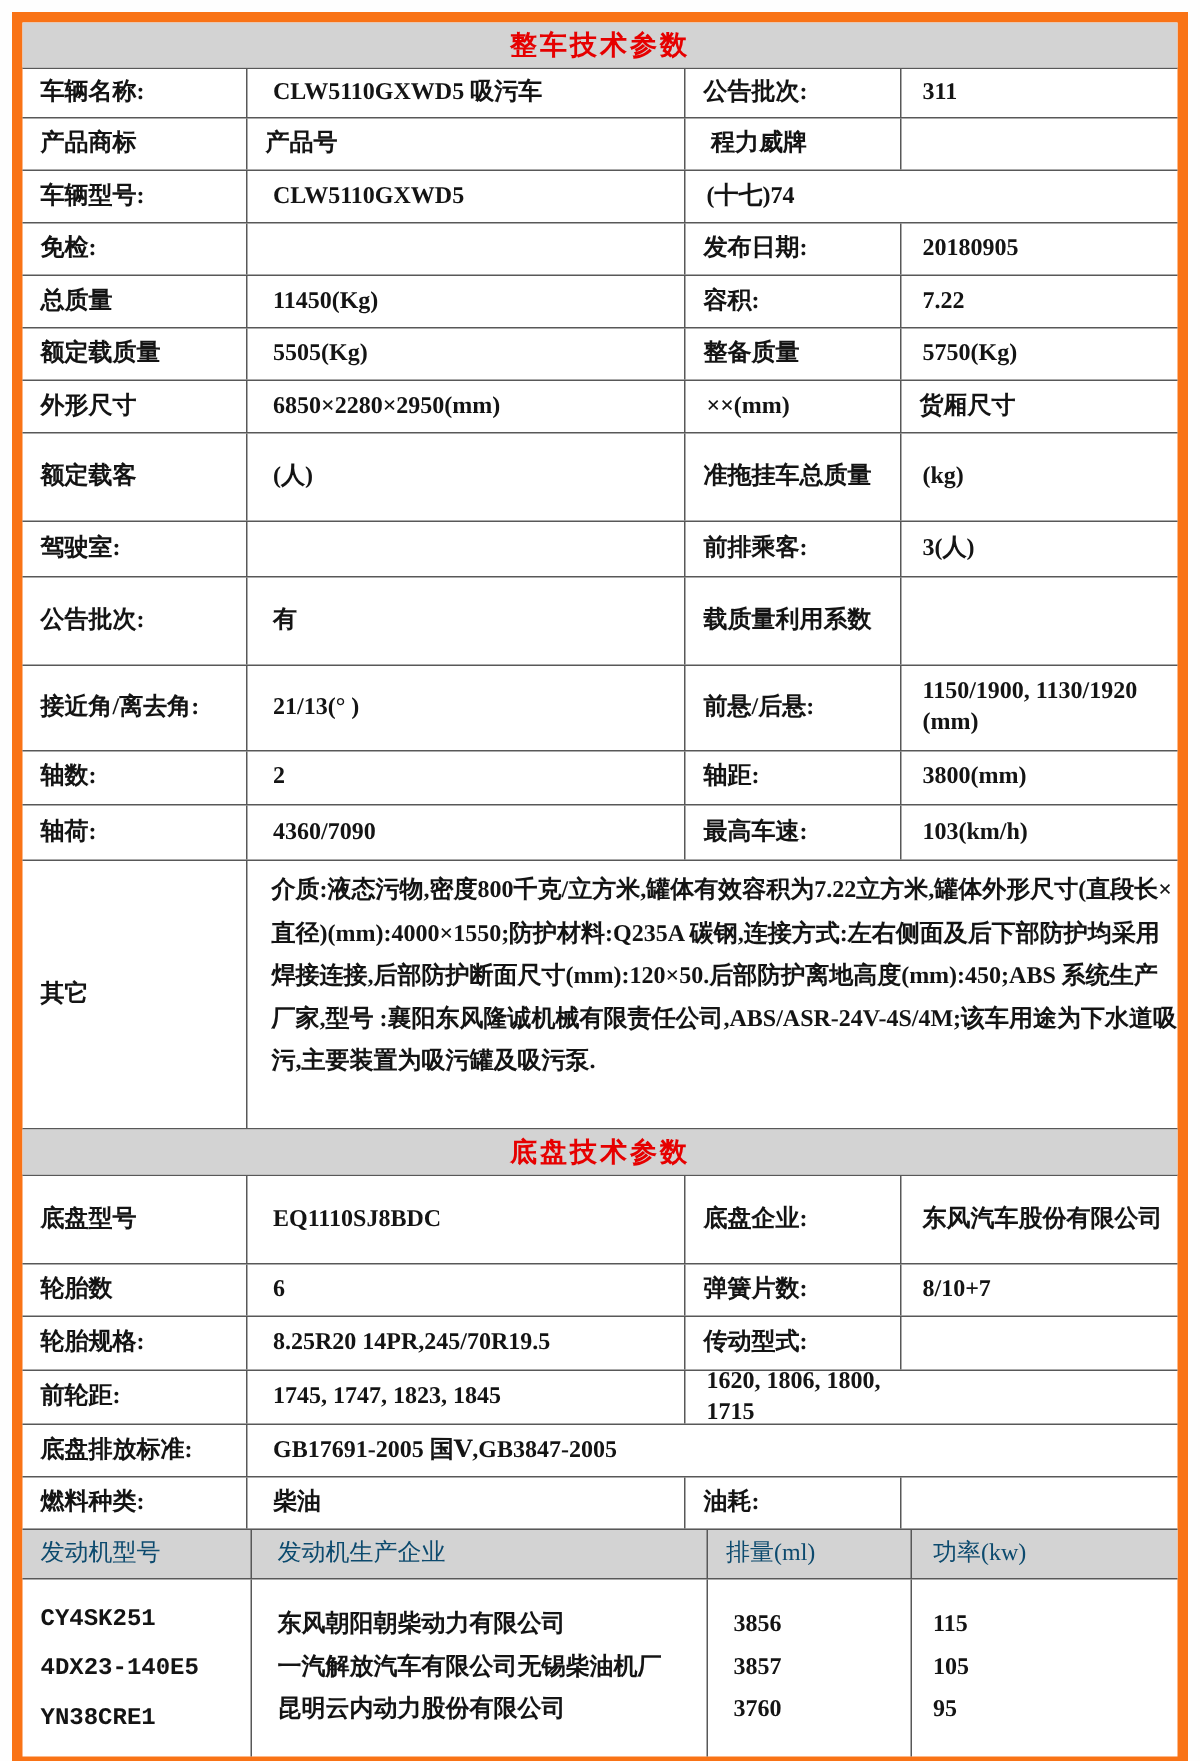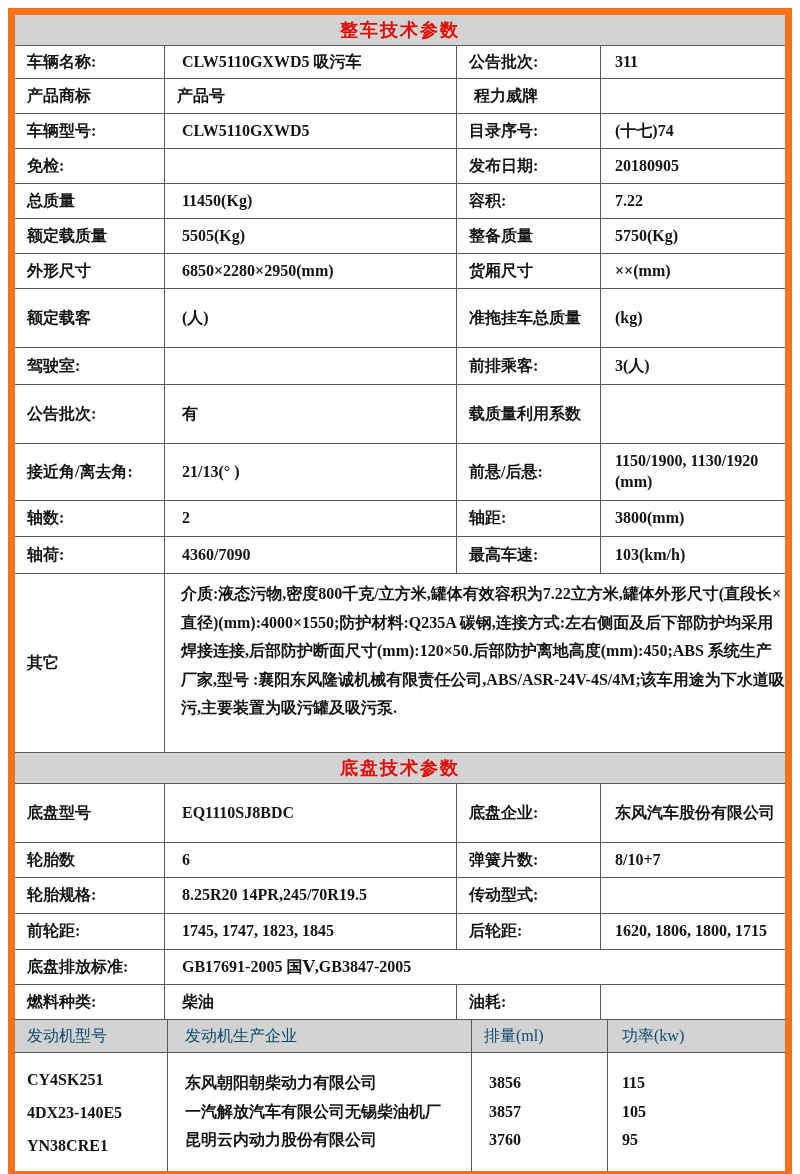--- a/index.html
+++ b/index.html
@@ -33,21 +33,21 @@
     display:flex;align-items:center;justify-content:center;
     font-size:18px;font-weight:700;color:#e60000;letter-spacing:2px;
   }
   .other-val{
     display:block;padding:6px 8px 4px 16px;line-height:28.5px;
     font-size:16px;font-weight:700;
   }
   .ehead{background:#d3d3d3;}
   .ehead .td{font-weight:400;color:#0c4a6e;}
   .stack{display:flex;flex-direction:column;justify-content:center;align-items:flex-start;}
-  .models{padding-left:12px;}
+  .models{padding-left:12px;font-family:Liberation Mono, monospace;}
   .models div{line-height:33px;}
   .makers{padding-left:17px;justify-content:center;}
   .makers div{line-height:28.5px;}
   .nums{padding-left:17px;}
   .nums div{line-height:28.5px;}
   .nums4{padding-left:14px;font-family:Liberation Serif, serif;}
 </style>
 </head>
 <body>
 
@@ -66,21 +66,20 @@
     </div>
     <div class="tr cols4" style="height:34px">
       <div class="td lbl">产品商标</div>
       <div class="td lbl">产品号</div>
       <div class="td val">程力威牌</div>
       <div class="td val4"></div>
     </div>
     <div class="tr cols4" style="height:34px">
       <div class="td lbl">车辆型号:</div>
       <div class="td val">CLW5110GXWD5</div>
-      <div class="td lbl">目录序号:</div>
       <div class="td val4">(十七)74</div>
     </div>
     <div class="tr cols4" style="height:34px">
       <div class="td lbl">免检:</div>
       <div class="td val"></div>
       <div class="td lbl">发布日期:</div>
       <div class="td val4">20180905</div>
     </div>
     <div class="tr cols4" style="height:34px">
       <div class="td lbl">总质量</div>
@@ -90,22 +89,22 @@
     </div>
     <div class="tr cols4" style="height:34px">
       <div class="td lbl">额定载质量</div>
       <div class="td val">5505(Kg)</div>
       <div class="td lbl">整备质量</div>
       <div class="td val4">5750(Kg)</div>
     </div>
     <div class="tr cols4" style="height:34px">
       <div class="td lbl">外形尺寸</div>
       <div class="td val">6850×2280×2950(mm)</div>
+      <div class="td val4">××(mm)</div>
       <div class="td lbl">货厢尺寸</div>
-      <div class="td val4">××(mm)</div>
     </div>
     <div class="tr cols4" style="height:58px">
       <div class="td lbl">额定载客</div>
       <div class="td val">(人)</div>
       <div class="td lbl">准拖挂车总质量</div>
       <div class="td val4">(kg)</div>
     </div>
     <div class="tr cols4" style="height:36px">
       <div class="td lbl">驾驶室:</div>
       <div class="td val"></div>
@@ -160,21 +159,20 @@
     </div>
     <div class="tr cols4" style="height:35px">
       <div class="td lbl">轮胎规格:</div>
       <div class="td val">8.25R20 14PR,245/70R19.5</div>
       <div class="td lbl">传动型式:</div>
       <div class="td val4"></div>
     </div>
     <div class="tr cols4" style="height:35px">
       <div class="td lbl">前轮距:</div>
       <div class="td val">1745, 1747, 1823, 1845</div>
-      <div class="td lbl">后轮距:</div>
       <div class="td val4">1620, 1806, 1800, 1715</div>
     </div>
     <div class="tr cols2" style="height:34px">
       <div class="td lbl">底盘排放标准:</div>
       <div class="td val">GB17691-2005 国Ⅴ,GB3847-2005</div>
     </div>
     <div class="tr cols4" style="height:34px">
       <div class="td lbl">燃料种类:</div>
       <div class="td val">柴油</div>
       <div class="td lbl">油耗:</div>

